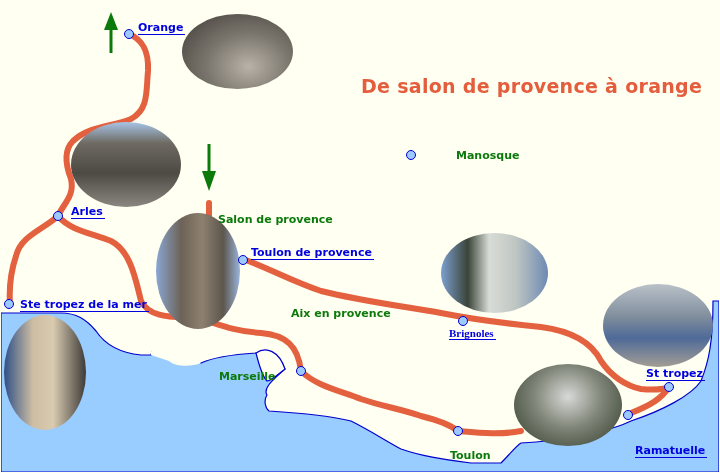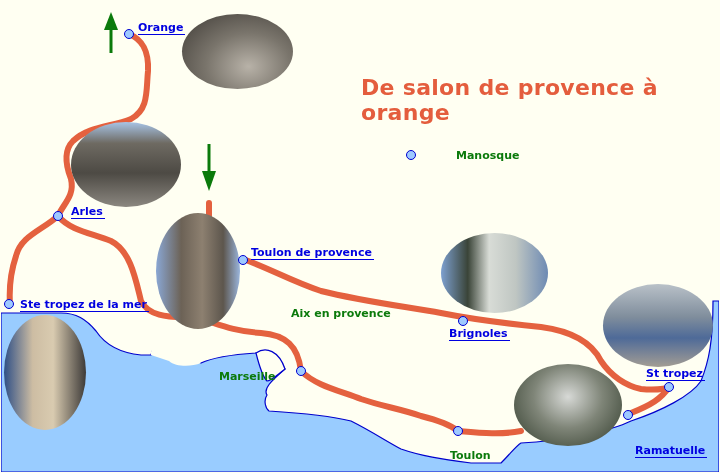--- a/index.html
+++ b/index.html
@@ -1,19 +1,19 @@
 <!DOCTYPE html>
 <html><head>
 <meta charset="utf-8">
 <style>
   html, body { margin:0; padding:0; }
   body { width:720px; height:473px; overflow:hidden; background:#ffffff; font-family:"DejaVu Sans", sans-serif; }
   #map { position:relative; width:718px; height:471px; background:#fffff2; border:1px solid #fffff2; }
   svg.layer { position:absolute; left:0; top:0; }
-  .title { position:absolute; left:360px; top:74px; color:#e45d3d; font-size:22px; font-weight:bold; letter-spacing:0.3px; }
+  .title { position:absolute; left:360px; top:74px; color:#e45d3d; font-size:19px; font-weight:bold; letter-spacing:0.3px; }
   .lbl { position:absolute; font-size:11px; font-weight:bold; white-space:nowrap; }
   .link { color:#0000e0; border-bottom:1.5px solid #0000e0; padding-right:2px; cursor:pointer; }
   .plain { color:#0b7a0b; }
   .dot { position:absolute; width:10px; height:10px; border-radius:50%; background:#9ec9ff; border:1.5px solid #0000d0; box-sizing:border-box; }
   .photo { position:absolute; border-radius:50%; overflow:hidden; }
 </style>
 </head>
 <body>
 
 <div id="map">
@@ -65,21 +65,22 @@
   <div class="dot" style="left:405px;top:149px;"></div>
   <div class="dot" style="left:295px;top:365px;"></div>
   <div class="dot" style="left:457px;top:315px;"></div>
   <div class="dot" style="left:452px;top:425px;"></div>
   <div class="dot" style="left:663px;top:381px;"></div>
   <div class="dot" style="left:622px;top:409px;"></div>
 
   <a class="lbl link" style="left:137px;top:20px;">Orange</a>
   <a class="lbl link" style="left:70px;top:204px;">Arles</a>
   <a class="lbl link" style="left:19px;top:297px;">Ste tropez de la mer</a>
+  <span class="lbl plain" style="left:217px;top:212px;">Salon de provence</span>
   <a class="lbl link" style="left:250px;top:245px;">Toulon de provence</a>
   <span class="lbl plain" style="left:290px;top:267px;margin-top:39px;">Aix en provence</span>
   <span class="lbl plain" style="left:421px;top:148px;margin-left:34px;">Manosque</span>
   <span class="lbl plain" style="left:218px;top:369px;">Marseille</span>
-  <a class="lbl link" style="left:448px;top:326px;">Brignoles</a>
+  <a class="lbl link" style="left:448px;top:326px;font-family:Liberation Serif, serif;">Brignoles</a>
   <span class="lbl plain" style="left:449px;top:420px;margin-top:28px;">Toulon</span>
   <a class="lbl link" style="left:645px;top:366px;text-align:right;">St tropez</a>
   <a class="lbl link" style="left:634px;top:415px;margin-top:28px;">Ramatuelle</a>
 </div>
 
 </body></html>

